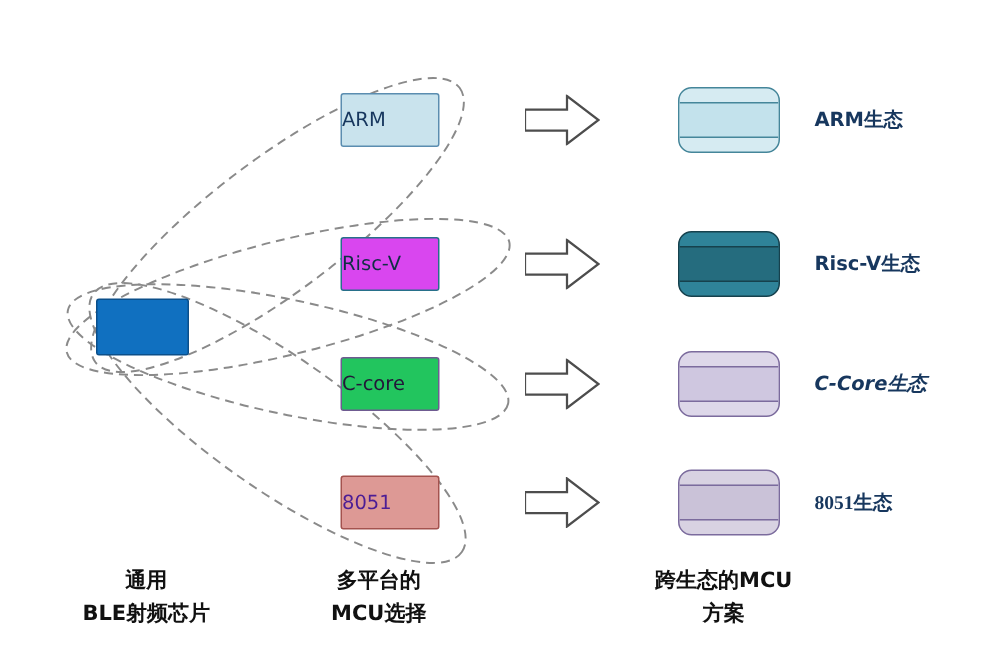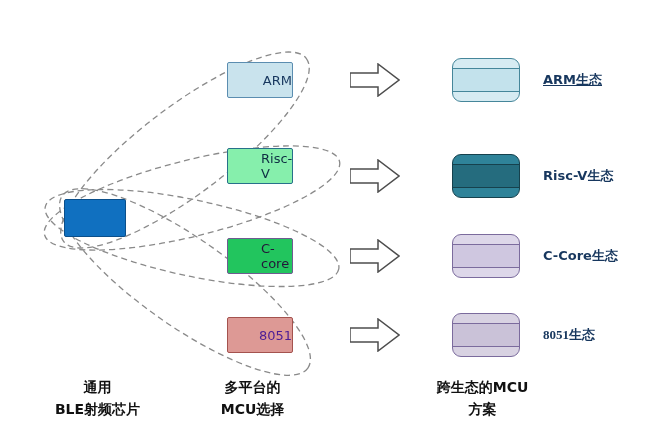--- a/index.html
+++ b/index.html
@@ -1,30 +1,30 @@
 <!DOCTYPE html>
 <html><head>
 <meta charset="utf-8">
 <style>
   html,body{margin:0;padding:0;background:#ffffff;}
   body{font-family:"DejaVu Sans","Liberation Sans",sans-serif;}
   .canvas{
     position:relative;width:672px;height:445px;background:#ffffff;overflow:hidden;
   }
   .ellipse-layer{position:absolute;left:0;top:0;z-index:1;}
-  .node{position:absolute;z-index:3;box-sizing:border-box;display:flex;align-items:center;justify-content:flex-end;padding-left:33px;}
+  .node{position:absolute;z-index:3;box-sizing:border-box;display:flex;align-items:center;justify-content:flex-start;}
   
   .chip{
     left:64px;top:199px;width:62px;height:38px;
     background:#1070c0;border:1.5px solid #0b4f8a;border-radius:2px;
   }
   
   .mcu{width:66px;height:36px;left:227px;border-radius:2px;font-size:13px;color:#17375e;}
   .mcu-arm  {top:62px; background:#c9e3ed;border:1.5px solid #5b8db0;}
-  .mcu-riscv{top:148px;background:#86efac;border:1.5px solid #27708a;color:#0e2f43;}
+  .mcu-riscv{top:158px;background:#d946ef;border:1.5px solid #27708a;color:#0e2f43;}
   .mcu-ccore{top:238px;background:#22c55e;border:1.5px solid #6f5b91;color:#241639;}
   .mcu-8051 {top:317px;background:#dd9995;border:1.5px solid #a4524e;color:#4c1d95;}
   
   .arrow{position:absolute;left:350px;width:50px;height:34px;z-index:3;}
   .arrow-1{top:63px;} .arrow-2{top:159px;} .arrow-3{top:239px;} .arrow-4{top:318px;}
   
   .eco{position:absolute;left:452px;width:68px;height:44px;border-radius:9px;
        overflow:hidden;z-index:3;display:flex;flex-direction:column;box-sizing:border-box;}
   .eco .band-top,.eco .band-bottom{height:9px;flex:0 0 auto;}
   .eco .band-mid{flex:1;border-top:1.2px solid;border-bottom:1.2px solid;}
@@ -32,21 +32,21 @@
   .eco-arm   .band-mid{background:#c3e2ec;border-color:#45869a;}
   .eco-riscv{top:154px;background:#2f8399;border:1.6px solid #16414d;}
   .eco-riscv .band-mid{background:#256c7e;border-color:#16414d;}
   .eco-ccore{top:234px;background:#ddd7e9;border:1.6px solid #7b6b9d;}
   .eco-ccore .band-mid{background:#cfc7e0;border-color:#7b6b9d;}
   .eco-8051 {top:313px;background:#d8d2e2;border:1.6px solid #7b6b9d;}
   .eco-8051  .band-mid{background:#cac2d8;border-color:#7b6b9d;}
   
   .eco-label{position:absolute;left:543px;width:125px;z-index:3;
              font-size:13px;font-weight:700;color:#17375e;}
-  .eco-label-1{top:71px;text-decoration:underline;} .eco-label-2{top:167px;} .eco-label-3{top:247px;} .eco-label-4{top:326px;font-family:Liberation Serif, serif;}
+  .eco-label-1{top:71px;} .eco-label-2{top:167px;} .eco-label-3{top:247px;font-style:italic;} .eco-label-4{top:326px;font-family:Liberation Serif, serif;}
   
   .caption{position:absolute;top:376px;z-index:3;text-align:center;
            font-size:14px;font-weight:700;color:#111111;line-height:22px;}
   .caption-1{left:15px;width:165px;}
   .caption-2{left:180px;width:145px;}
   .caption-3{left:395px;width:175px;}
 </style>
 </head>
 <body>
 

